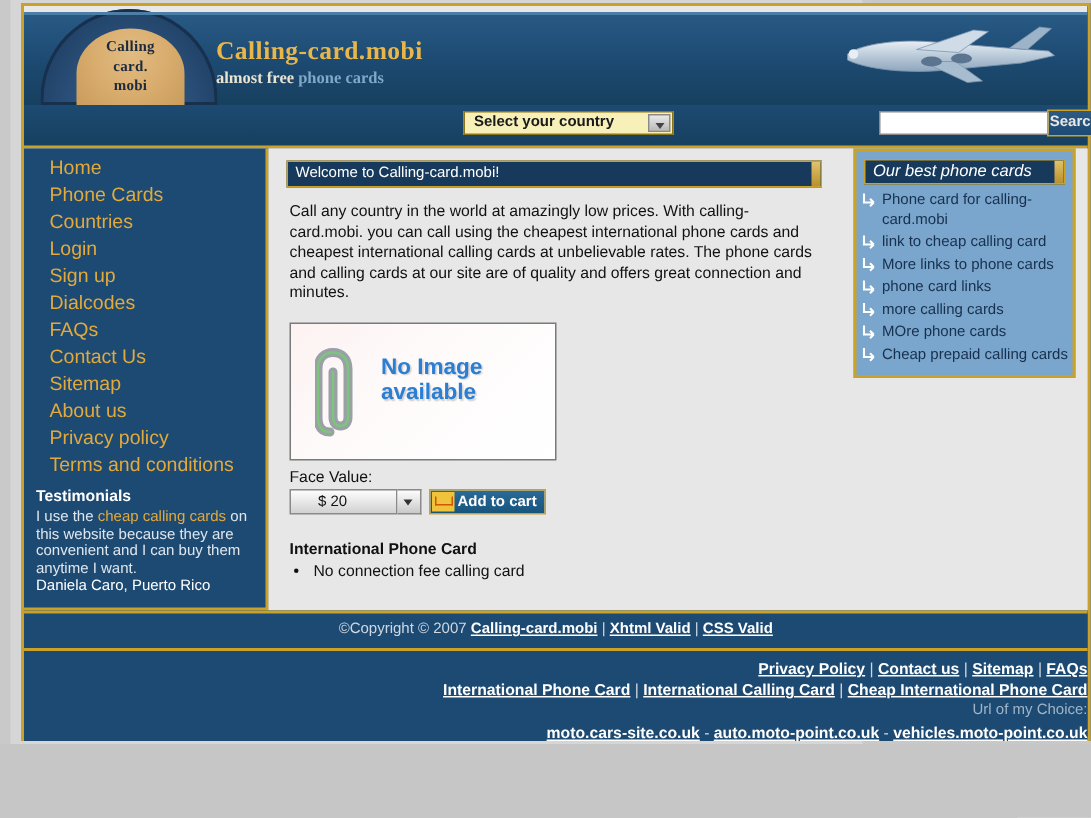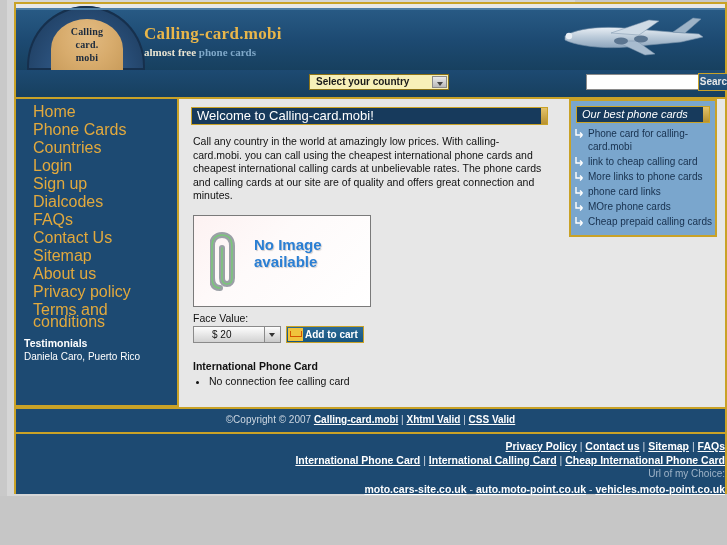--- a/index.html
+++ b/index.html
@@ -139,40 +139,40 @@
     line-height:15px;padding-left:5px;
     overflow:hidden;
   }
   .boxhead .cap{
     position:absolute;right:0;top:0;width:6px;height:100%;
     background:linear-gradient(180deg,#e3c26a,#b8912f);
   }
   #nav ul{margin:4px 0 0 0;padding:0;list-style:none;}
   #nav li a{
     display:block;padding:3px 0 3px 17px;
-    color:#e2a93d;text-decoration:none;font-size:16px;
+    color:#e2a93d;text-decoration:none;font-size:13px;
     line-height:12px;
   }
   #testi-title{
     margin:6px 0 2px 8px;color:#ffffff;font-size:10.5px;font-weight:bold;
   }
   #testi-body{
     margin:0 6px 0 8px;color:#dfe6ee;font-size:10px;line-height:11.5px;
   }
   #testi-body a{color:#e2a93d;text-decoration:none;}
   #testi-author{margin:0 6px 0 8px;color:#ffffff;font-size:10px;}
   
   #content{
     position:absolute;left:163px;top:0;width:381px;height:308px;
     background:#e7e7e7;
     box-sizing:border-box;
   }
   #content .boxhead{
     margin:8px 12px 4px 12px;height:18px;
-    color:#ffffff;font-size:13px;line-height:16px;
+    color:#ffffff;font-size:10px;line-height:16px;
   }
   #intro{
     margin:10px 14px 0 14px;color:#111;font-size:10.5px;line-height:13.5px;
   }
   #noimg{
     position:relative;
     margin:12px 0 0 14px;width:178px;height:92px;
     background:linear-gradient(135deg,#fdf2f2 0%,#fefafa 40%,#ffffff 100%);
     border:1px solid #7a7a7a;
     box-sizing:border-box;
@@ -348,20 +348,21 @@
               <a href="#">About us</a>
             </li>
           <li>
               <a href="#">Privacy policy</a>
             </li>
           <li>
               <a href="#">Terms and conditions</a>
             </li>
         </ul>
         <div id="testi-title">Testimonials</div>
+        <div id="testi-body"><span>I use the </span><a href="#">cheap calling cards</a><span> on this website because they are convenient and I can buy them anytime I want.</span></div>
         <div id="testi-author">Daniela Caro, Puerto Rico</div>
       </div>
 
       <div id="content" class="dots">
         <div class="boxhead">
           <span>Welcome to Calling-card.mobi!</span>
           <span class="cap"></span>
         </div>
         <p id="intro">Call any country in the world at amazingly low prices. With calling-card.mobi. you can call using the cheapest international phone cards and cheapest international calling cards at unbelievable rates. The phone cards and calling cards at our site are of quality and offers great connection and minutes.</p>
 
@@ -422,20 +423,26 @@
             <li>
               <svg class="arrow-ico" viewBox="0 0 11 11">
                   <path d="M2 1 L2 7 L8.5 7 M8.5 7 L6 4.5 M8.5 7 L6 9.5" fill="none" stroke="#ffffff" stroke-width="1.4"></path>
                 </svg>
               <a href="#">phone card links</a>
             </li>
             <li>
               <svg class="arrow-ico" viewBox="0 0 11 11">
                   <path d="M2 1 L2 7 L8.5 7 M8.5 7 L6 4.5 M8.5 7 L6 9.5" fill="none" stroke="#ffffff" stroke-width="1.4"></path>
                 </svg>
+              <a href="#">more calling cards</a>
+            </li>
+            <li>
+              <svg class="arrow-ico" viewBox="0 0 11 11">
+                  <path d="M2 1 L2 7 L8.5 7 M8.5 7 L6 4.5 M8.5 7 L6 9.5" fill="none" stroke="#ffffff" stroke-width="1.4"></path>
+                </svg>
               <a href="#">MOre phone cards</a>
             </li>
             <li>
               <svg class="arrow-ico" viewBox="0 0 11 11">
                   <path d="M2 1 L2 7 L8.5 7 M8.5 7 L6 4.5 M8.5 7 L6 9.5" fill="none" stroke="#ffffff" stroke-width="1.4"></path>
                 </svg>
               <a href="#">Cheap prepaid calling cards</a>
             </li>
           </ul>
         </div>

